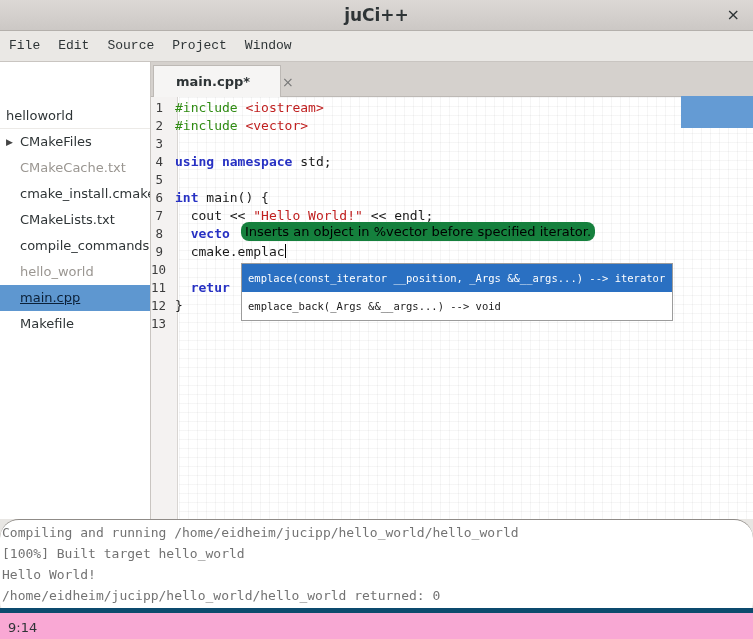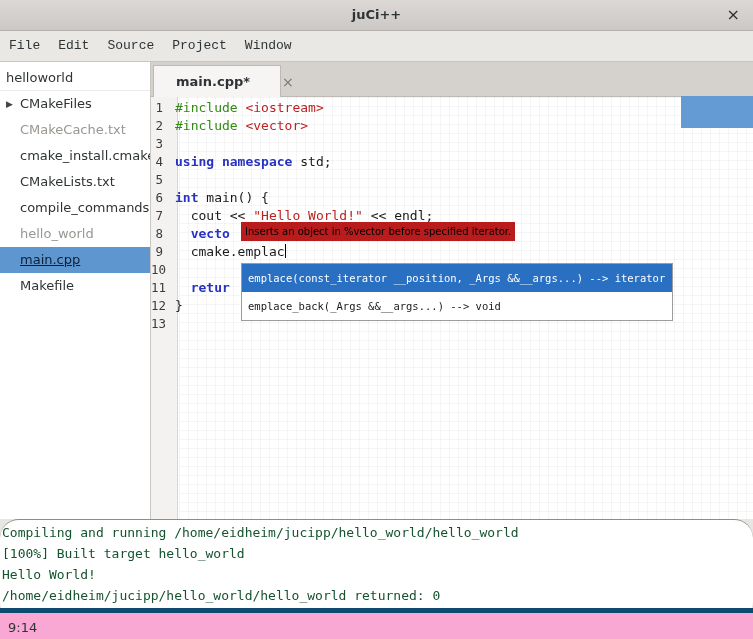--- a/index.html
+++ b/index.html
@@ -1,34 +1,34 @@
 <!DOCTYPE html>
 <html><head>
 <meta charset="utf-8">
 <style>
   * { box-sizing: border-box; margin: 0; padding: 0; }
   body { background:#ffffff; font-family:"DejaVu Sans","Liberation Sans",sans-serif; }
   .window { position:relative; width:753px; height:639px; background:#e8e6e3; color:#2e3436; overflow:hidden; font-size:13px; }
 
   
   .titlebar { position:absolute; top:0; left:0; right:0; height:31px; background:linear-gradient(#dcd8d5,#ccc8c5); border-bottom:1px solid #b4b0ac; }
-  .title { position:absolute; left:0; right:0; top:0; line-height:30px; text-align:center; font-weight:bold; font-size:13px; }
+  .title { position:absolute; left:0; right:0; top:0; line-height:30px; text-align:center; font-weight:bold; font-size:17px; }
   .close-btn { position:absolute; right:13px; top:0; line-height:30px; font-size:16px; color:#2e3436; cursor:default; }
 
   
   .menubar { position:absolute; top:31px; left:0; right:0; height:31px; background:#eae8e5; border-bottom:1px solid #c9c5c1; display:flex; align-items:center;font-family:Liberation Mono, monospace; }
   .menu-item { padding:0 9px; line-height:30px; }
 
   
   .main { position:absolute; top:62px; left:0; width:753px; height:457px; background:#ffffff; }
 
   
   .sidebar { position:absolute; left:0; top:0; width:151px; height:100%; background:#ffffff; border-right:1px solid #c9c5c1; overflow:hidden; padding-top:3px; }
   .tree-row { position:relative; height:26px; line-height:26px; padding-left:20px; white-space:nowrap; overflow:hidden; }
-  .tree-row.root { padding-left:6px; border-bottom:1px solid #eceae7; }
+  .tree-row.root { padding-left:6px; border-bottom:1px solid #eceae7;margin-top:38px; }
   .tree-row.muted { color:#9a9691; }
   .tree-row.selected { background:#5e97d0; color:#0b2038;text-decoration:underline; }
   .arrow { position:absolute; left:6px; top:0; font-size:9px; color:#444; }
 
   
   .editor-col { position:absolute; left:151px; top:0; right:0; height:100%; }
   .tabbar { position:absolute; top:0; left:0; right:0; height:35px; background:#d5d1cd; border-bottom:1px solid #bdb9b5; }
   .tab { position:absolute; left:2px; top:3px; width:128px; height:32px; background:#f6f5f4; border:1px solid #bdb9b5; border-bottom:none; display:flex; align-items:center; padding:0 10px 0 22px;gap:32px; }
   .tab-label { flex:1; font-weight:bold; }
   .tab-close { color:#777; font-size:14px; }
@@ -43,29 +43,29 @@
   .line { display:flex; height:18px; line-height:18px; white-space:pre; }
   .ln { width:20px; flex:none; text-align:right; padding-right:8px; color:#3c3c3c; font-size:12.5px; }
   .code { padding-left:4px; }
   .tk-pl { color:#1a1a1a; }
   .tk-pp { color:#2f8b12; }
   .tk-inc { color:#c02020; }
   .tk-str { color:#c02020; }
   .tk-kw { color:#2731c3; font-weight:bold; }
   .caret { display:inline-block; width:1px; height:14px; background:#000; vertical-align:-2px; }
 
-  .doc-tooltip { position:absolute; left:90px; top:160px; background:#b91c1c; color:#000; font-size:10px; line-height:17px; padding:1px 4px; white-space:nowrap; z-index:5; }
+  .doc-tooltip { position:absolute; left:90px; top:160px; background:#15803d; color:#000; font-size:13px; line-height:17px; padding:1px 4px; white-space:nowrap; z-index:5;border-radius:8px; }
   .popup { position:absolute; left:90px; top:201px; width:432px; background:#ffffff; border:1px solid #9c9c9c; z-index:6; }
   .comp-row { height:28px; line-height:28px; padding:0 6px; font-family:"DejaVu Sans Mono","Liberation Mono",monospace; font-size:10.5px; white-space:nowrap; overflow:hidden; color:#1a1a1a; background:#fff; }
   .comp-row.sel { background:#2a70c2; color:#ffffff; }
 
   .scroll-thumb { position:absolute; right:0; top:34px; width:72px; height:32px; background:#649bd4; z-index:4; }
 
   
-  .output { position:absolute; top:519px; left:0; right:0; height:101px; background:#ffffff; border-top:1px solid #8f8b87; font-family:"DejaVu Sans Mono","Liberation Mono",monospace; font-size:13px; color:#14532d; padding:2px 0 0 2px; overflow:hidden;border-radius:19px; }
+  .output { position:absolute; top:519px; left:0; right:0; height:101px; background:#ffffff; border-top:1px solid #8f8b87; font-family:"DejaVu Sans Mono","Liberation Mono",monospace; font-size:13px; color:#737373; padding:2px 0 0 2px; overflow:hidden;border-radius:19px; }
   .out-line { height:21px; line-height:21px; white-space:pre; }
 
   
   .statusbar { position:absolute; bottom:0; left:0; right:0; height:31px; background:#f9a8d4; border-top:5px solid #0c4a6e; line-height:30px; padding-left:8px; }
 </style>
 </head>
 <body>
 
 <div class="window">
 

